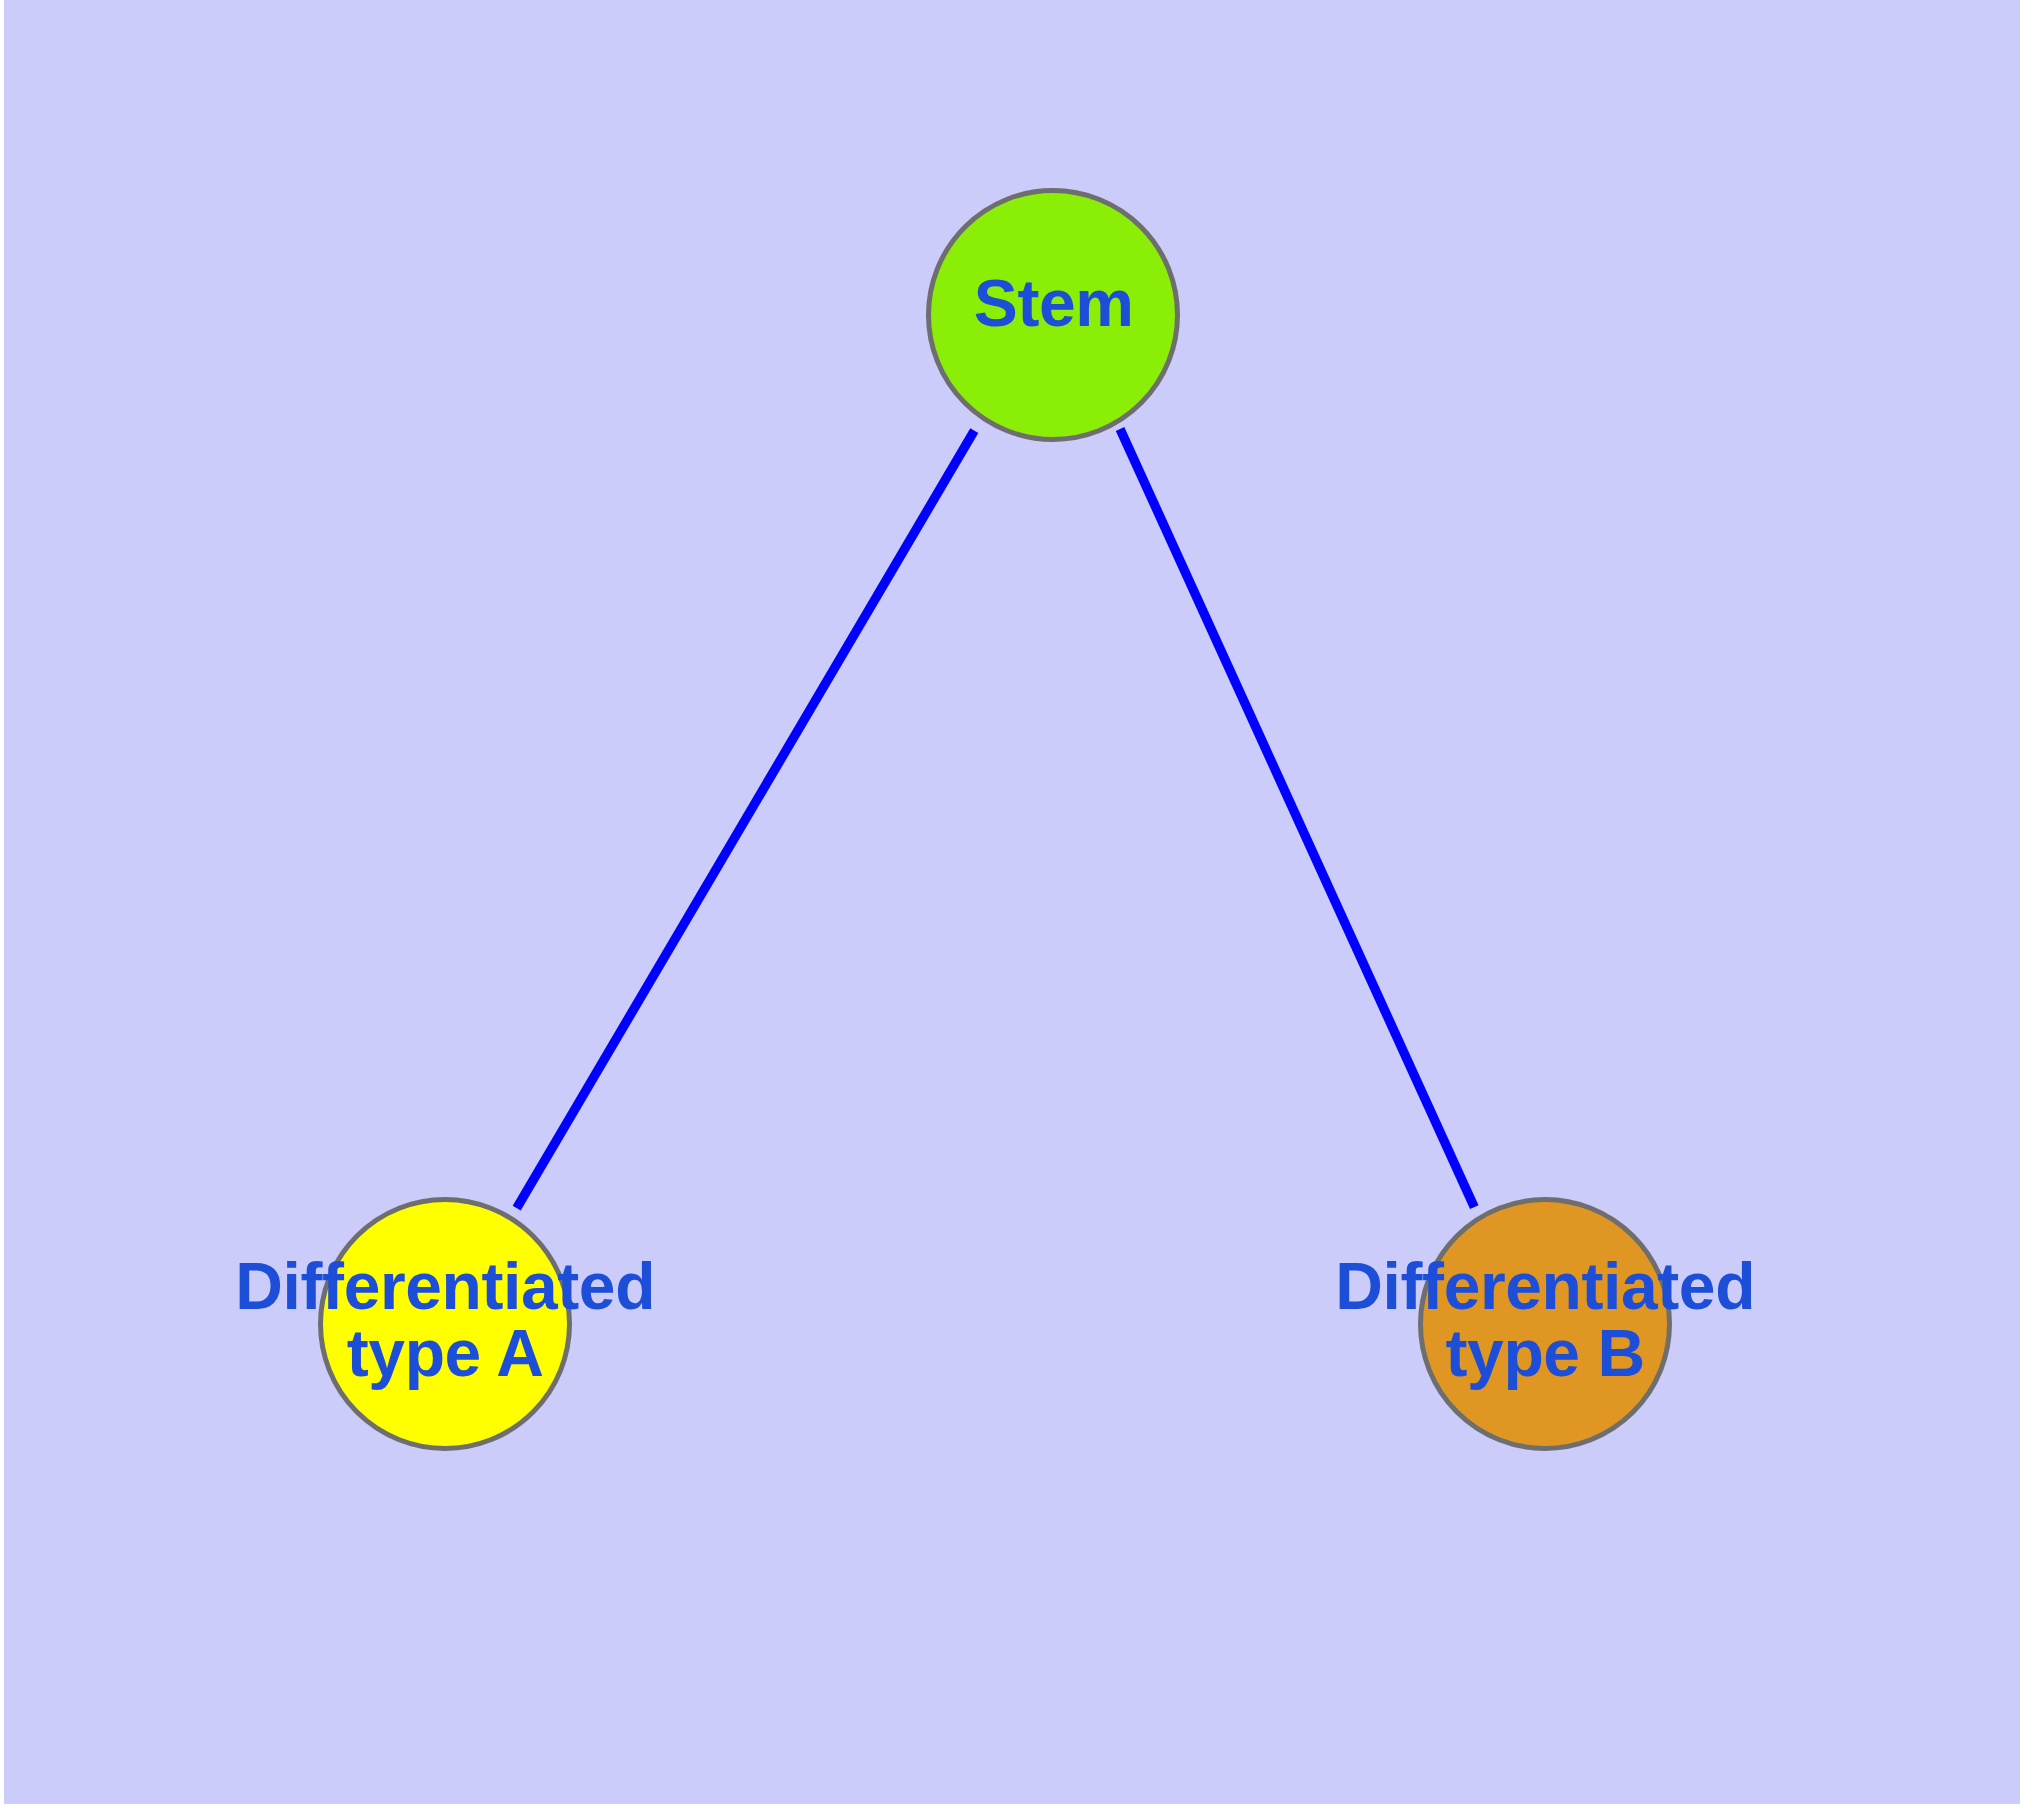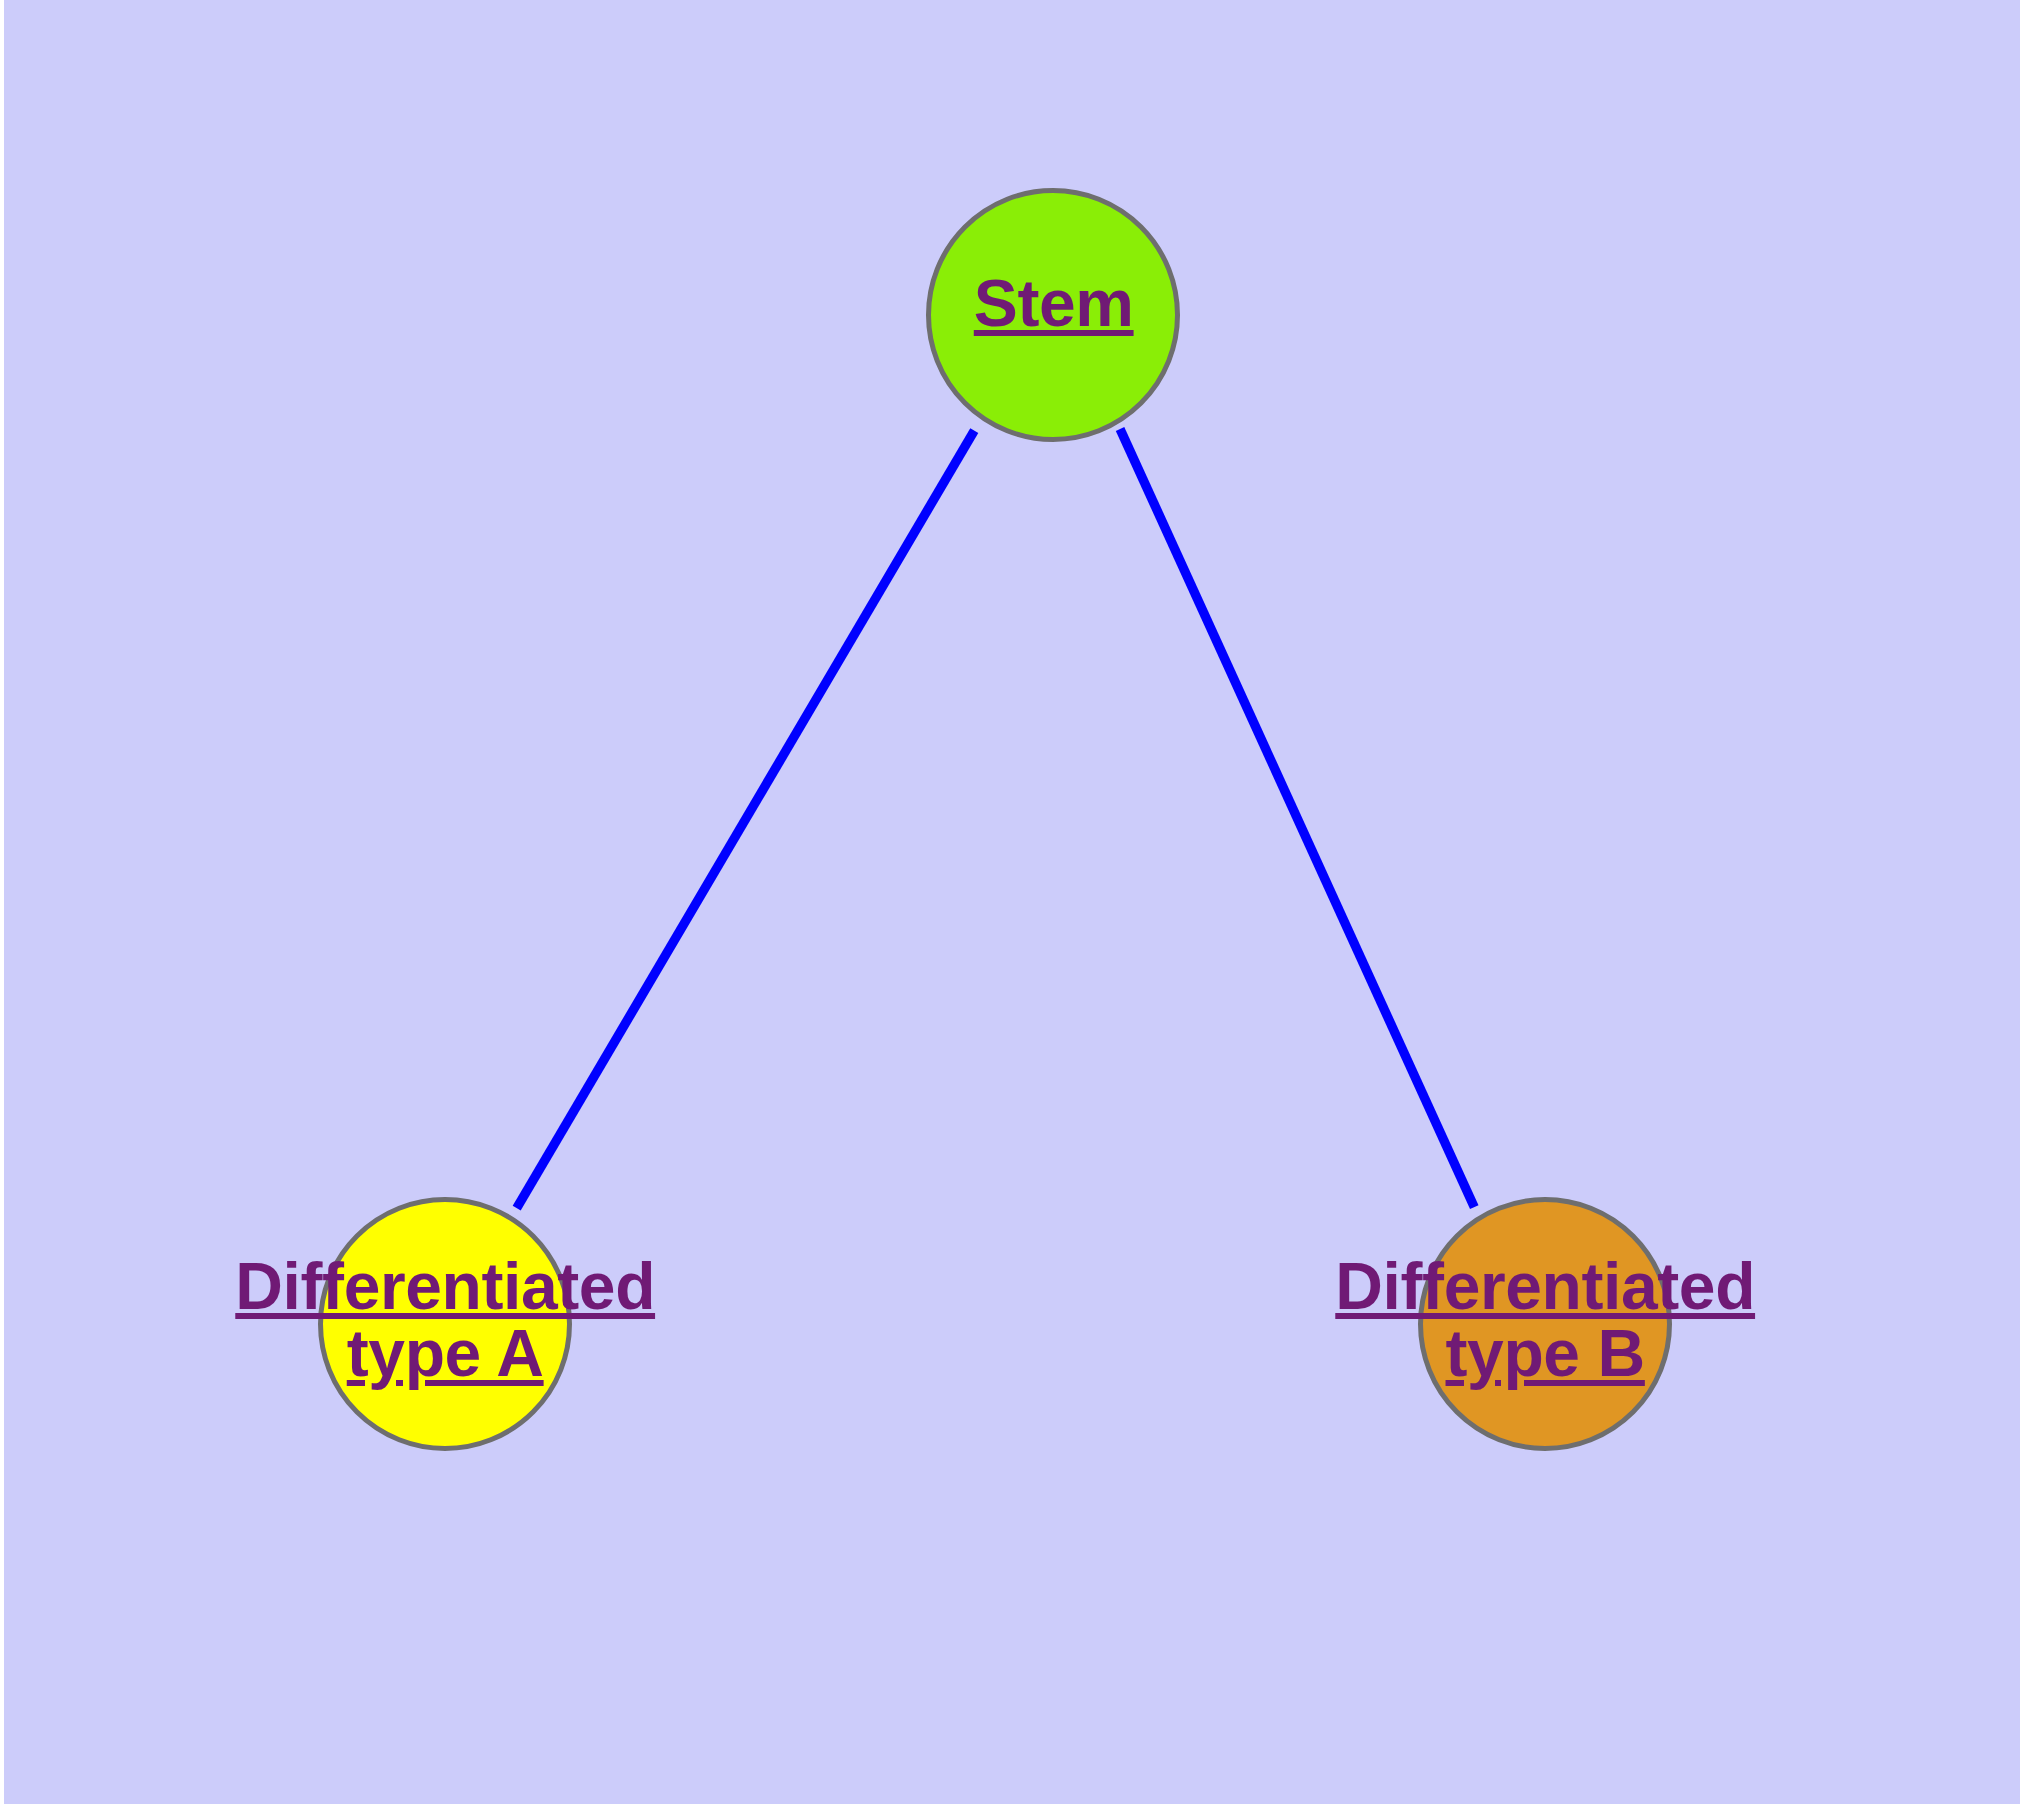--- a/index.html
+++ b/index.html
@@ -40,25 +40,24 @@
   .node {
     position: absolute;
     border-radius: 50%;
     box-sizing: border-box;
     border: 5.1px solid #6e6e6e;
   }
   .node-label {
     position: absolute;
     text-align: center;
     font-weight: bold;
-    color: #701a75;
+    color: #1d4ed8;
     line-height: 1.02;
     white-space: pre;
     letter-spacing: -0.4px;
-    text-decoration: underline;
     -webkit-font-smoothing: antialiased;
   }
   
   #node-stem {
     left: 922px;
     top: 188px;
     width: 254px;
     height: 254px;
     background: #8aee06;
   }

